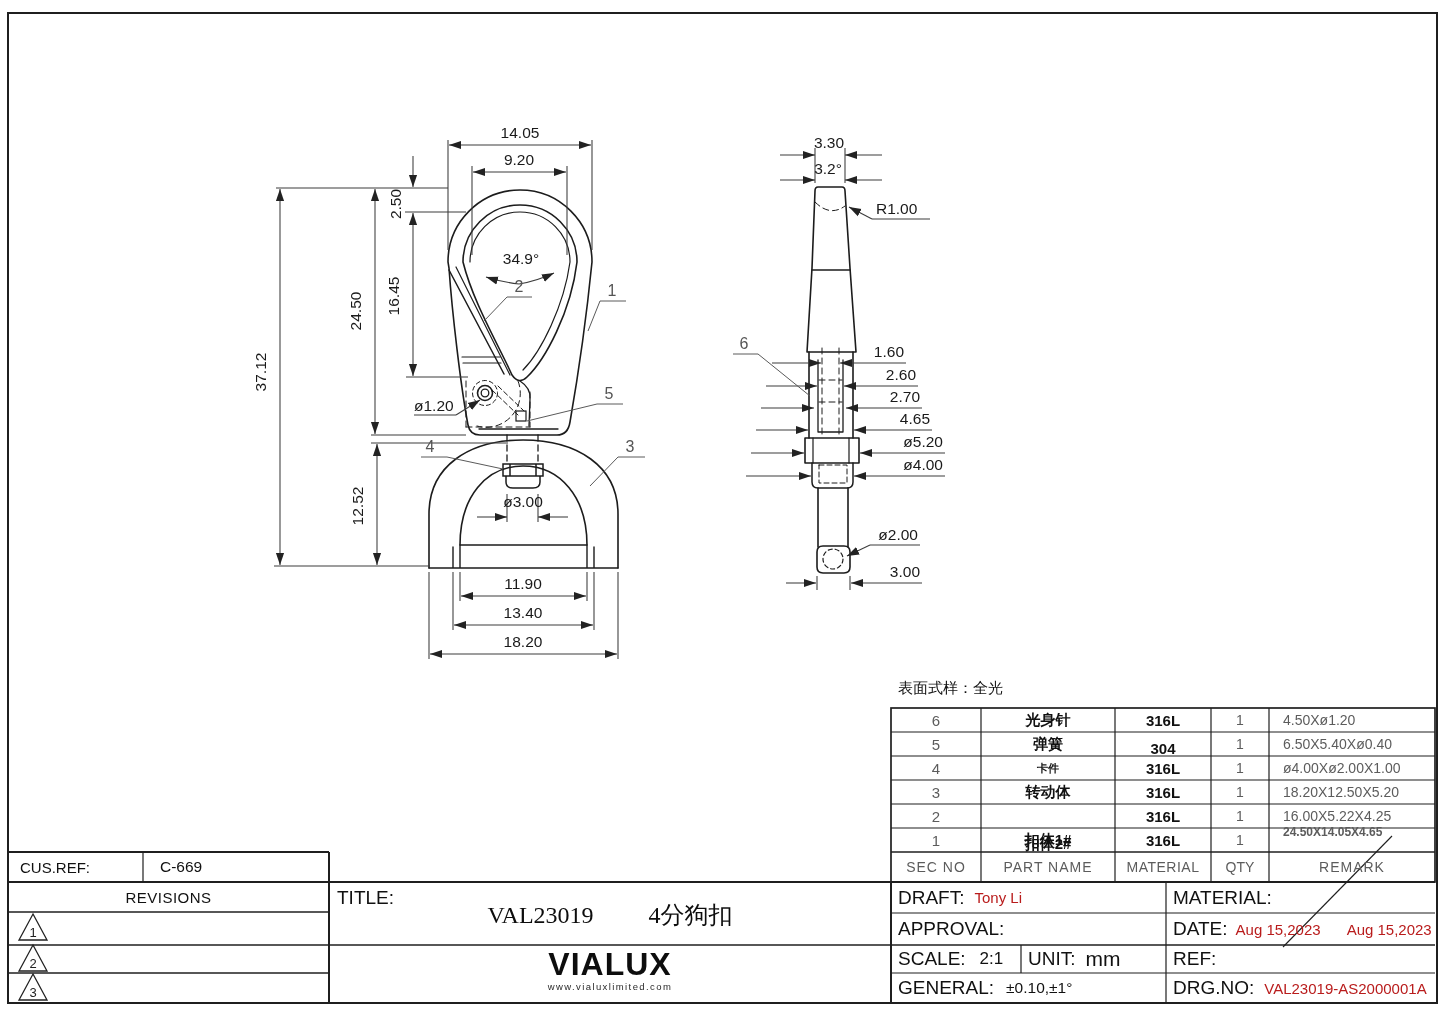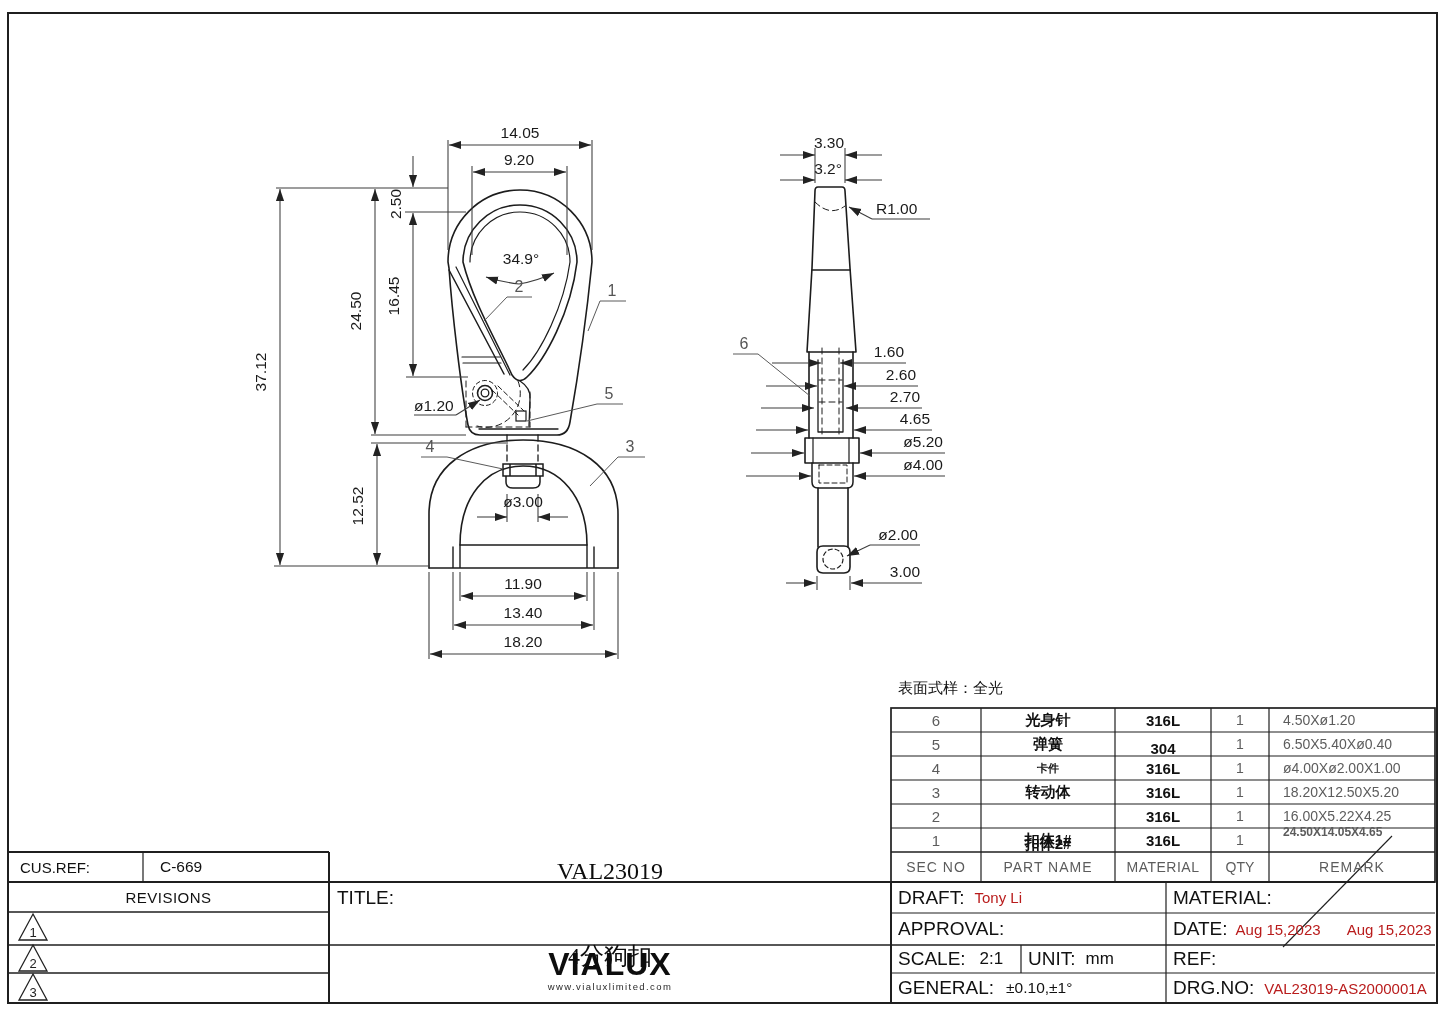--- a/index.html
+++ b/index.html
@@ -10,21 +10,21 @@
   .c{display:flex;align-items:center;justify-content:center;text-align:center;}
   .l{display:flex;align-items:center;justify-content:flex-start;}
   .lbl{font-size:19px;color:#111;}
   .val{font-size:15px;color:#b91c1c;}
   .gray{color:#5c5c5c;}
   .bold{font-weight:600;}
   .dimtext{font-size:15.5px;fill:#1a1a1a;font-family:"Liberation Sans",sans-serif;}
   .parttext{font-size:16px;fill:#555;font-family:"Liberation Sans",sans-serif;}
   .title-line{position:absolute;left:329px;top:893px;width:562px;height:44px;
       display:flex;align-items:center;justify-content:center;gap:55px;
-      font-family:"Liberation Serif", serif;font-size:24px;color:#0d0d0d;flex-direction:column;}
+      font-family:"Liberation Serif", serif;font-size:24px;color:#0d0d0d;}
   .logo-wrap{position:absolute;left:329px;top:946px;width:562px;text-align:center;}
   .logo-main{font-size:32px;font-weight:900;letter-spacing:1px;color:#0d0d0d;
       font-family:"Liberation Sans",sans-serif;}
   .logo-sub{font-size:9.5px;letter-spacing:1.4px;color:#2a2a2a;margin-top:-2px;}
 </style>
 </head>
 <body>
 
 <div class="page">
 
@@ -306,21 +306,21 @@
     <span class="val">Aug 15,2023</span>
     <span style="width:10px;"></span>
     <span class="val">Aug 15,2023</span>
   </div>
   <div class="txt l" style="left:898px;top:945px;height:28px;gap:14px;">
     <span class="lbl">SCALE:</span>
     <span style="font-size:17px;">2:1</span>
   </div>
   <div class="txt l" style="left:1028px;top:945px;height:28px;gap:10px;">
     <span class="lbl">UNIT:</span>
-    <span style="font-size:17px;">mm</span>
+    <span style="font-size:21px;">mm</span>
   </div>
   <div class="txt l" style="left:1173px;top:945px;height:28px;">
     <span class="lbl">REF:</span>
   </div>
   <div class="txt l" style="left:898px;top:973px;height:30px;gap:12px;">
     <span class="lbl">GENERAL:</span>
     <span style="font-size:15.5px;">±0.10,±1°</span>
   </div>
   <div class="txt l" style="left:1173px;top:973px;height:30px;gap:10px;">
     <span class="lbl">DRG.NO:</span>

